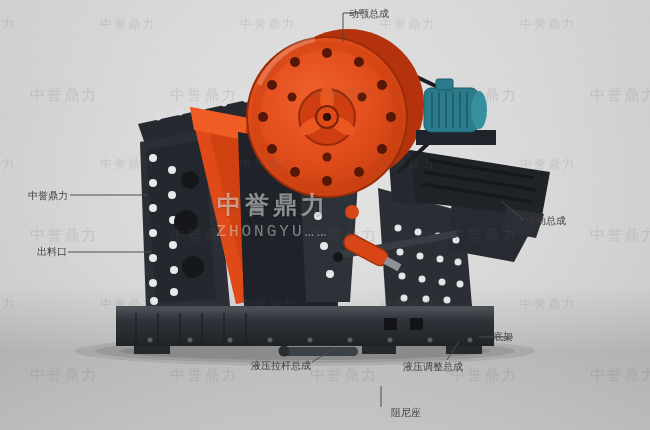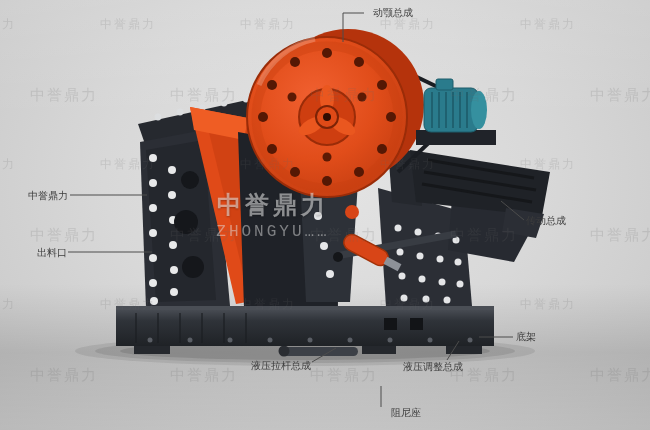--- a/index.html
+++ b/index.html
@@ -12,25 +12,25 @@
       radial-gradient(ellipse at 50% 42%, #e4e4e4 0%, #d8d8d8 48%, #c6c6c6 100%);
   }
   svg.machine { position:absolute; left:0; top:0; }
   .wm-layer { position:absolute; left:0; top:0; width:650px; height:430px; pointer-events:none; }
   .wm { position:absolute; color:rgba(105,105,105,0.18); white-space:nowrap; letter-spacing:2px; }
   .center-wm { position:absolute; left:183px; top:189px; width:180px; text-align:center; pointer-events:none; }
   .center-wm .cn { font-size:24px; font-weight:bold; letter-spacing:4px;
     color:rgba(236,236,236,0.55); text-shadow:0 1px 2px rgba(0,0,0,0.25); }
   .center-wm .en { font-size:16px; letter-spacing:3px; margin-top:2px; color:rgba(222,222,222,0.5);font-family:Liberation Mono, monospace; }
   .lbl { position:absolute; font-size:10px; line-height:12px; color:#3d3d3d; white-space:nowrap; }
-  .lbl-moving-jaw  { left:373px; top:8px;font-family:Liberation Mono, monospace; }
+  .lbl-moving-jaw  { left:349px; top:8px; }
   .lbl-frame       { left:28px;  top:190px; }
-  .lbl-discharge   { left:37px;  top:247px; }
+  .lbl-discharge   { left:37px;  top:247px;font-family:Liberation Mono, monospace; }
   .lbl-transmission{ left:526px; top:215px; }
-  .lbl-base        { left:516px; top:331px; }
+  .lbl-base        { left:493px; top:331px; }
   .lbl-hyd-rod     { left:251px; top:361px;font-family:Liberation Mono, monospace; }
   .lbl-hyd-adjust  { left:403px; top:361px; }
   .lbl-damping     { left:391px; top:407px; }
 </style>
 </head>
 <body>
 
 <div class="stage">
 
   <svg class="machine" width="650" height="430" viewBox="0 0 650 430">

